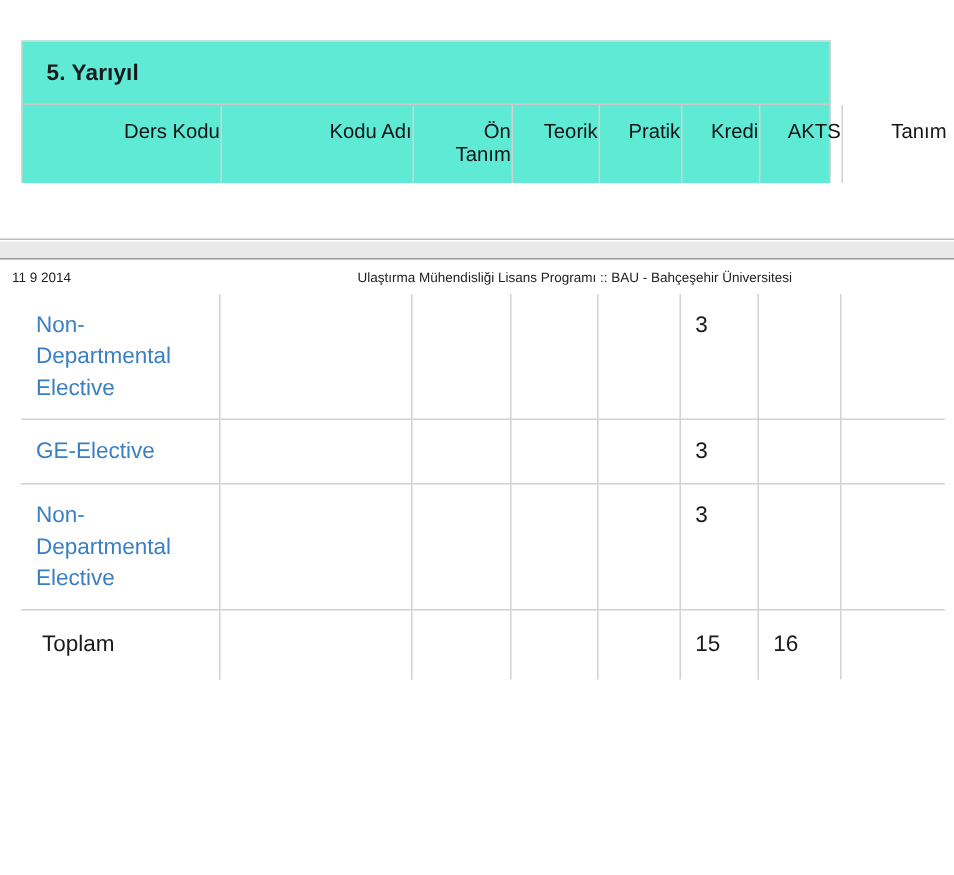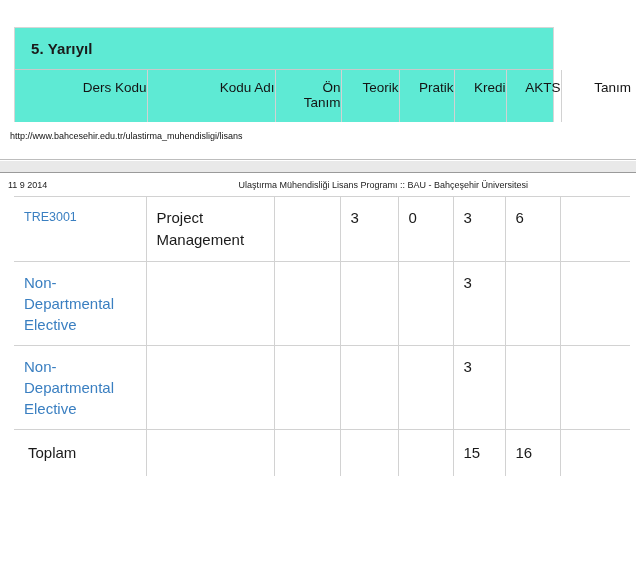--- a/index.html
+++ b/index.html
@@ -194,21 +194,20 @@
           <th>Ön Tanım</th>
           <th>Teorik</th>
           <th>Pratik</th>
           <th>Kredi</th>
           <th>AKTS</th>
           <th>Tanım</th>
         </tr>
       </tbody>
         </table>
     </div>
-    <div class="url-line">http://www.bahcesehir.edu.tr/ulastirma_muhendisligi/lisans</div>
   </div>
 
   <div class="gap-strip"></div>
 
   <div class="pg-head">
     <span class="date">11 9 2014</span>
     <span class="ctr">Ulaştırma Mühendisliği Lisans Programı :: BAU - Bahçeşehir Üniversitesi</span>
   </div>
 
   <div class="tbl-wrap">
@@ -218,44 +217,44 @@
         <col style="width:128px">
         <col style="width:66px">
         <col style="width:58px">
         <col style="width:55px">
         <col style="width:52px">
         <col style="width:55px">
         <col style="width:70px">
       </colgroup>
 
       <tbody>
-          <tr class="first-row">
-        <td><span class="code-link">TRE3001</span></td>
-        <td><span class="cname">Project Management</span></td>
-        <td><span class="num"></span></td>
-        <td><span class="num">3</span></td>
-        <td><span class="num">0</span></td>
-        <td><span class="num">3</span></td>
-        <td><span class="num">6</span></td>
-        <td><span class="num"></span></td>
-      </tr>
 
 
 
       <tr>
         <td><span class="code-link small">Non-Departmental Elective</span></td>
         <td><span class="cname"></span></td>
         <td><span class="num"></span></td>
         <td><span class="num"></span></td>
         <td><span class="num"></span></td>
         <td><span class="num">3</span></td>
         <td><span class="num"></span></td>
         <td><span class="num"></span></td>
       </tr>
 
+      <tr>
+        <td><span class="code-link small">GE-Elective</span></td>
+        <td><span class="cname"></span></td>
+        <td><span class="num"></span></td>
+        <td><span class="num"></span></td>
+        <td><span class="num"></span></td>
+        <td><span class="num">3</span></td>
+        <td><span class="num"></span></td>
+        <td><span class="num"></span></td>
+      </tr>
 
       <tr>
         <td><span class="code-link small">Non-Departmental Elective</span></td>
         <td><span class="cname"></span></td>
         <td><span class="num"></span></td>
         <td><span class="num"></span></td>
         <td><span class="num"></span></td>
         <td><span class="num">3</span></td>
         <td><span class="num"></span></td>
         <td><span class="num"></span></td>

